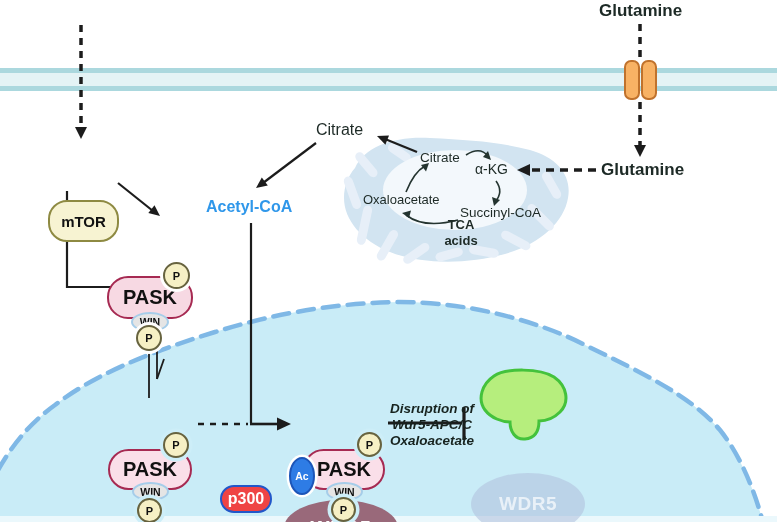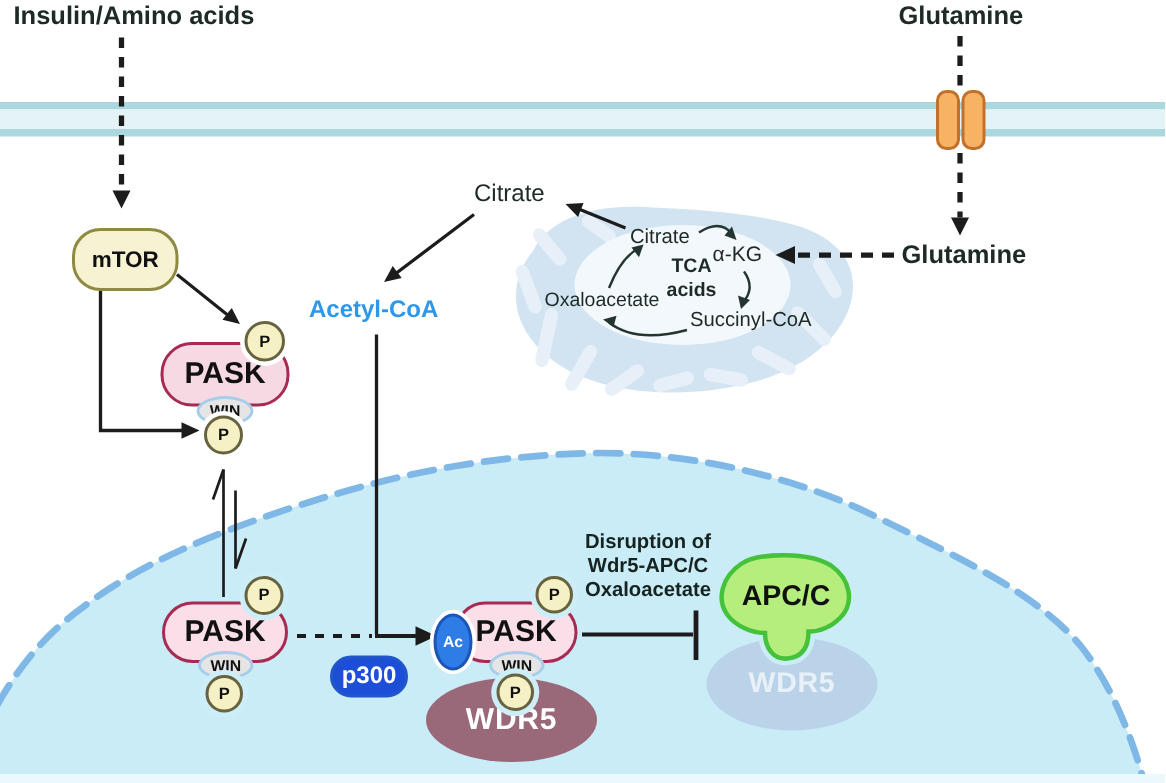--- a/index.html
+++ b/index.html
@@ -1,34 +1,34 @@
 <!DOCTYPE html>
 <html><head>
 <meta charset="utf-8">
 <style>
   html,body{margin:0;padding:0;background:#fff;}
   #stage{position:relative;width:777px;height:522px;overflow:hidden;background:#ffffff;
          font-family:"Liberation Sans",sans-serif;color:#1d2a26;}
   .abs{position:absolute;}
   .lbl{position:absolute;white-space:nowrap;color:#1d2a26;}
   .bold{font-weight:700;}
-  .ctr{display:flex;align-items:center;justify-content:center;text-align:left;}
+  .ctr{display:flex;align-items:center;justify-content:center;text-align:left;margin-top:48px;}
   
   .pask{background:#f7d9e3;border:2.5px solid #a62a52;border-radius:21px;
         font-weight:700;font-size:20px;color:#111;}
   .pask.nuc{background:#fadfe9;}
   .win{background:#e5e5e5;border:2px solid #a6cde9;border-radius:50%;
        font-weight:700;font-size:10.5px;color:#111;}
   .pcirc{background:#f6f0c5;border:2px solid #67633f;border-radius:50%;
          font-weight:700;font-size:11px;color:#111;}
   .ring-white{box-shadow:0 0 0 3px #ffffff;}
   .ring-nuc{box-shadow:0 0 0 3.5px #cdeef8;}
   .mtor{background:#f7f3d2;border:2.5px solid #8e8a42;border-radius:19px;
         font-weight:700;font-size:15px;color:#111;}
-  .p300{background:#1d4ed8;border:2px solid #2257c9;border-radius:14px;
+  .p300{background:#ef4444;border:2px solid #2257c9;border-radius:14px;
         font-weight:700;font-size:16px;color:#fff;}
   .accirc{background:#2e7ce5;border:2px solid #1c55b8;border-radius:50%;
         font-weight:700;font-size:10.5px;color:#fff;box-shadow:0 0 0 2.5px #ffffff;}
   .wdr5{background:#99697a;border-radius:50%;font-weight:700;font-size:20px;
         color:#fff;letter-spacing:.5px;}
   .wdr5ghost{background:rgba(177,193,221,.58);border-radius:50%;font-weight:700;
         font-size:19px;color:rgba(255,255,255,.68);letter-spacing:.5px;}
   .lobe{position:absolute;top:0;width:15.5px;height:40px;background:#f8b264;
         border:2px solid #c0722c;border-radius:7px;box-sizing:border-box;}
 </style>
@@ -148,21 +148,20 @@
         </g>
       </g>
     </g>
   </svg>
 
   <div class="abs" style="left:624px;top:60px;width:34px;height:40px;z-index:3;">
     <div class="lobe" style="left:0;"></div>
     <div class="lobe" style="left:17px;"></div>
   </div>
 
-  <div class="lbl bold" style="left:9px;top:1px;font-size:17px;">Insulin/Amino acids</div>
   <div class="lbl bold" style="left:599px;top:1px;font-size:17px;">Glutamine</div>
   <div class="lbl bold" style="left:601px;top:160px;font-size:17px;">Glutamine</div>
   <div class="lbl" style="left:316px;top:121px;font-size:16px;">Citrate</div>
   <div class="lbl bold" style="left:206px;top:198px;font-size:16px;color:#2f97ea;">Acetyl-CoA</div>
 
   <div class="lbl" style="left:420px;top:150px;font-size:13.5px;z-index:3;">Citrate</div>
   <div class="lbl" style="left:475px;top:161px;font-size:14px;z-index:3;">α-KG</div>
   <div class="lbl bold ctr" style="left:436px;top:169px;width:50px;font-size:13px;z-index:3;">TCA</div>
   <div class="lbl bold ctr" style="left:436px;top:185px;width:50px;font-size:13px;z-index:3;">acids</div>
   <div class="lbl" style="left:363px;top:192px;font-size:13px;z-index:3;">Oxaloacetate</div>
@@ -227,22 +226,21 @@
   </div>
 
   <svg class="abs" style="left:474px;top:368px;z-index:4;" width="100" height="86" viewBox="0 0 100 86">
     <path d="M 20,8 C 32,0 66,0 80,9 C 93,18 96,34 86,44 C 80,50 72,53 65,53
              C 65,62 62,70 51,71 C 41,72 36,63 36,54 C 28,54 17,50 11,42
              C 3,31 8,16 20,8 Z" fill="none" stroke="#c9ecf7" stroke-width="9"></path>
     <path d="M 20,8 C 32,0 66,0 80,9 C 93,18 96,34 86,44 C 80,50 72,53 65,53
              C 65,62 62,70 51,71 C 41,72 36,63 36,54 C 28,54 17,50 11,42
              C 3,31 8,16 20,8 Z" fill="#b6ee7d" stroke="#44c23c" stroke-width="3"></path>
   </svg>
-  <div class="lbl bold ctr" style="left:484px;top:387px;width:80px;font-size:19px;z-index:5;color:#111;">APC/C</div>
 
   <div class="abs ctr" style="left:372px;top:353px;width:120px;z-index:5;flex-direction:column;
-              font-size:13.5px;line-height:16px;font-weight:700;color:#17231f;">
+              font-size:13.5px;line-height:16px;font-style:italic;font-weight:700;color:#17231f;">
     <span>Disruption of</span>
     <span>Wdr5-APC/C</span>
     <span>Oxaloacetate</span>
   </div>
 
 </div>
 
 </body></html>

